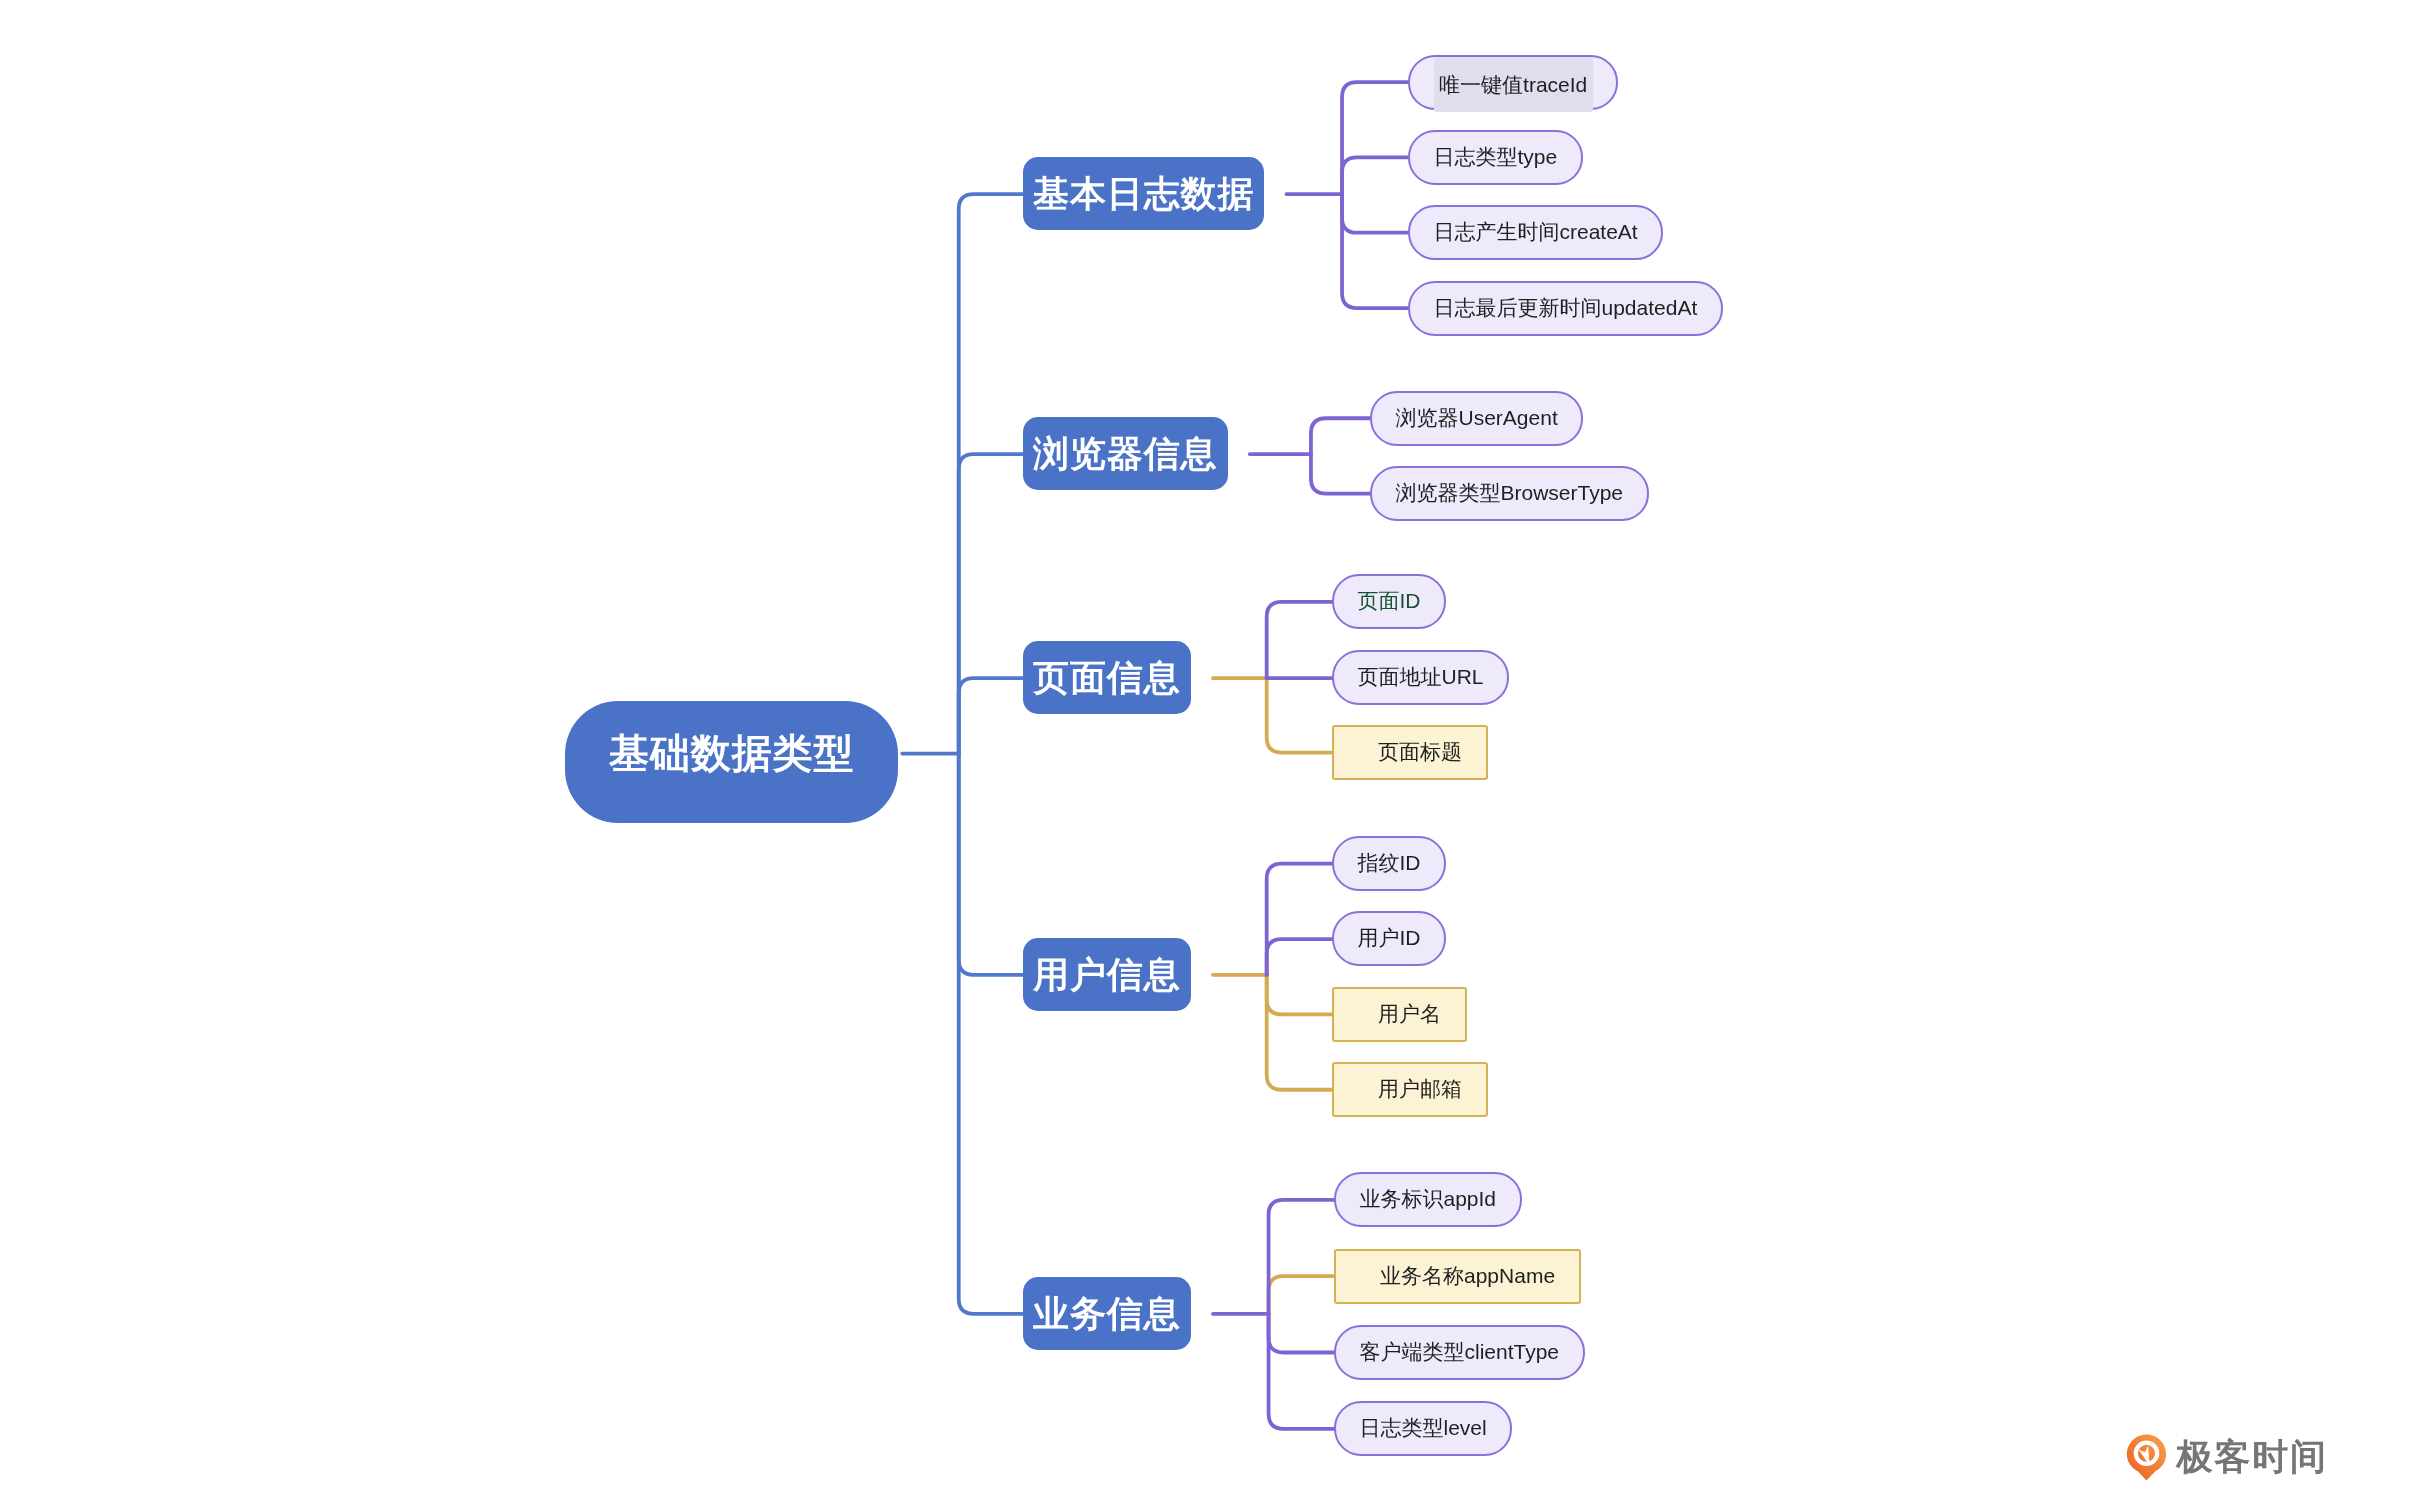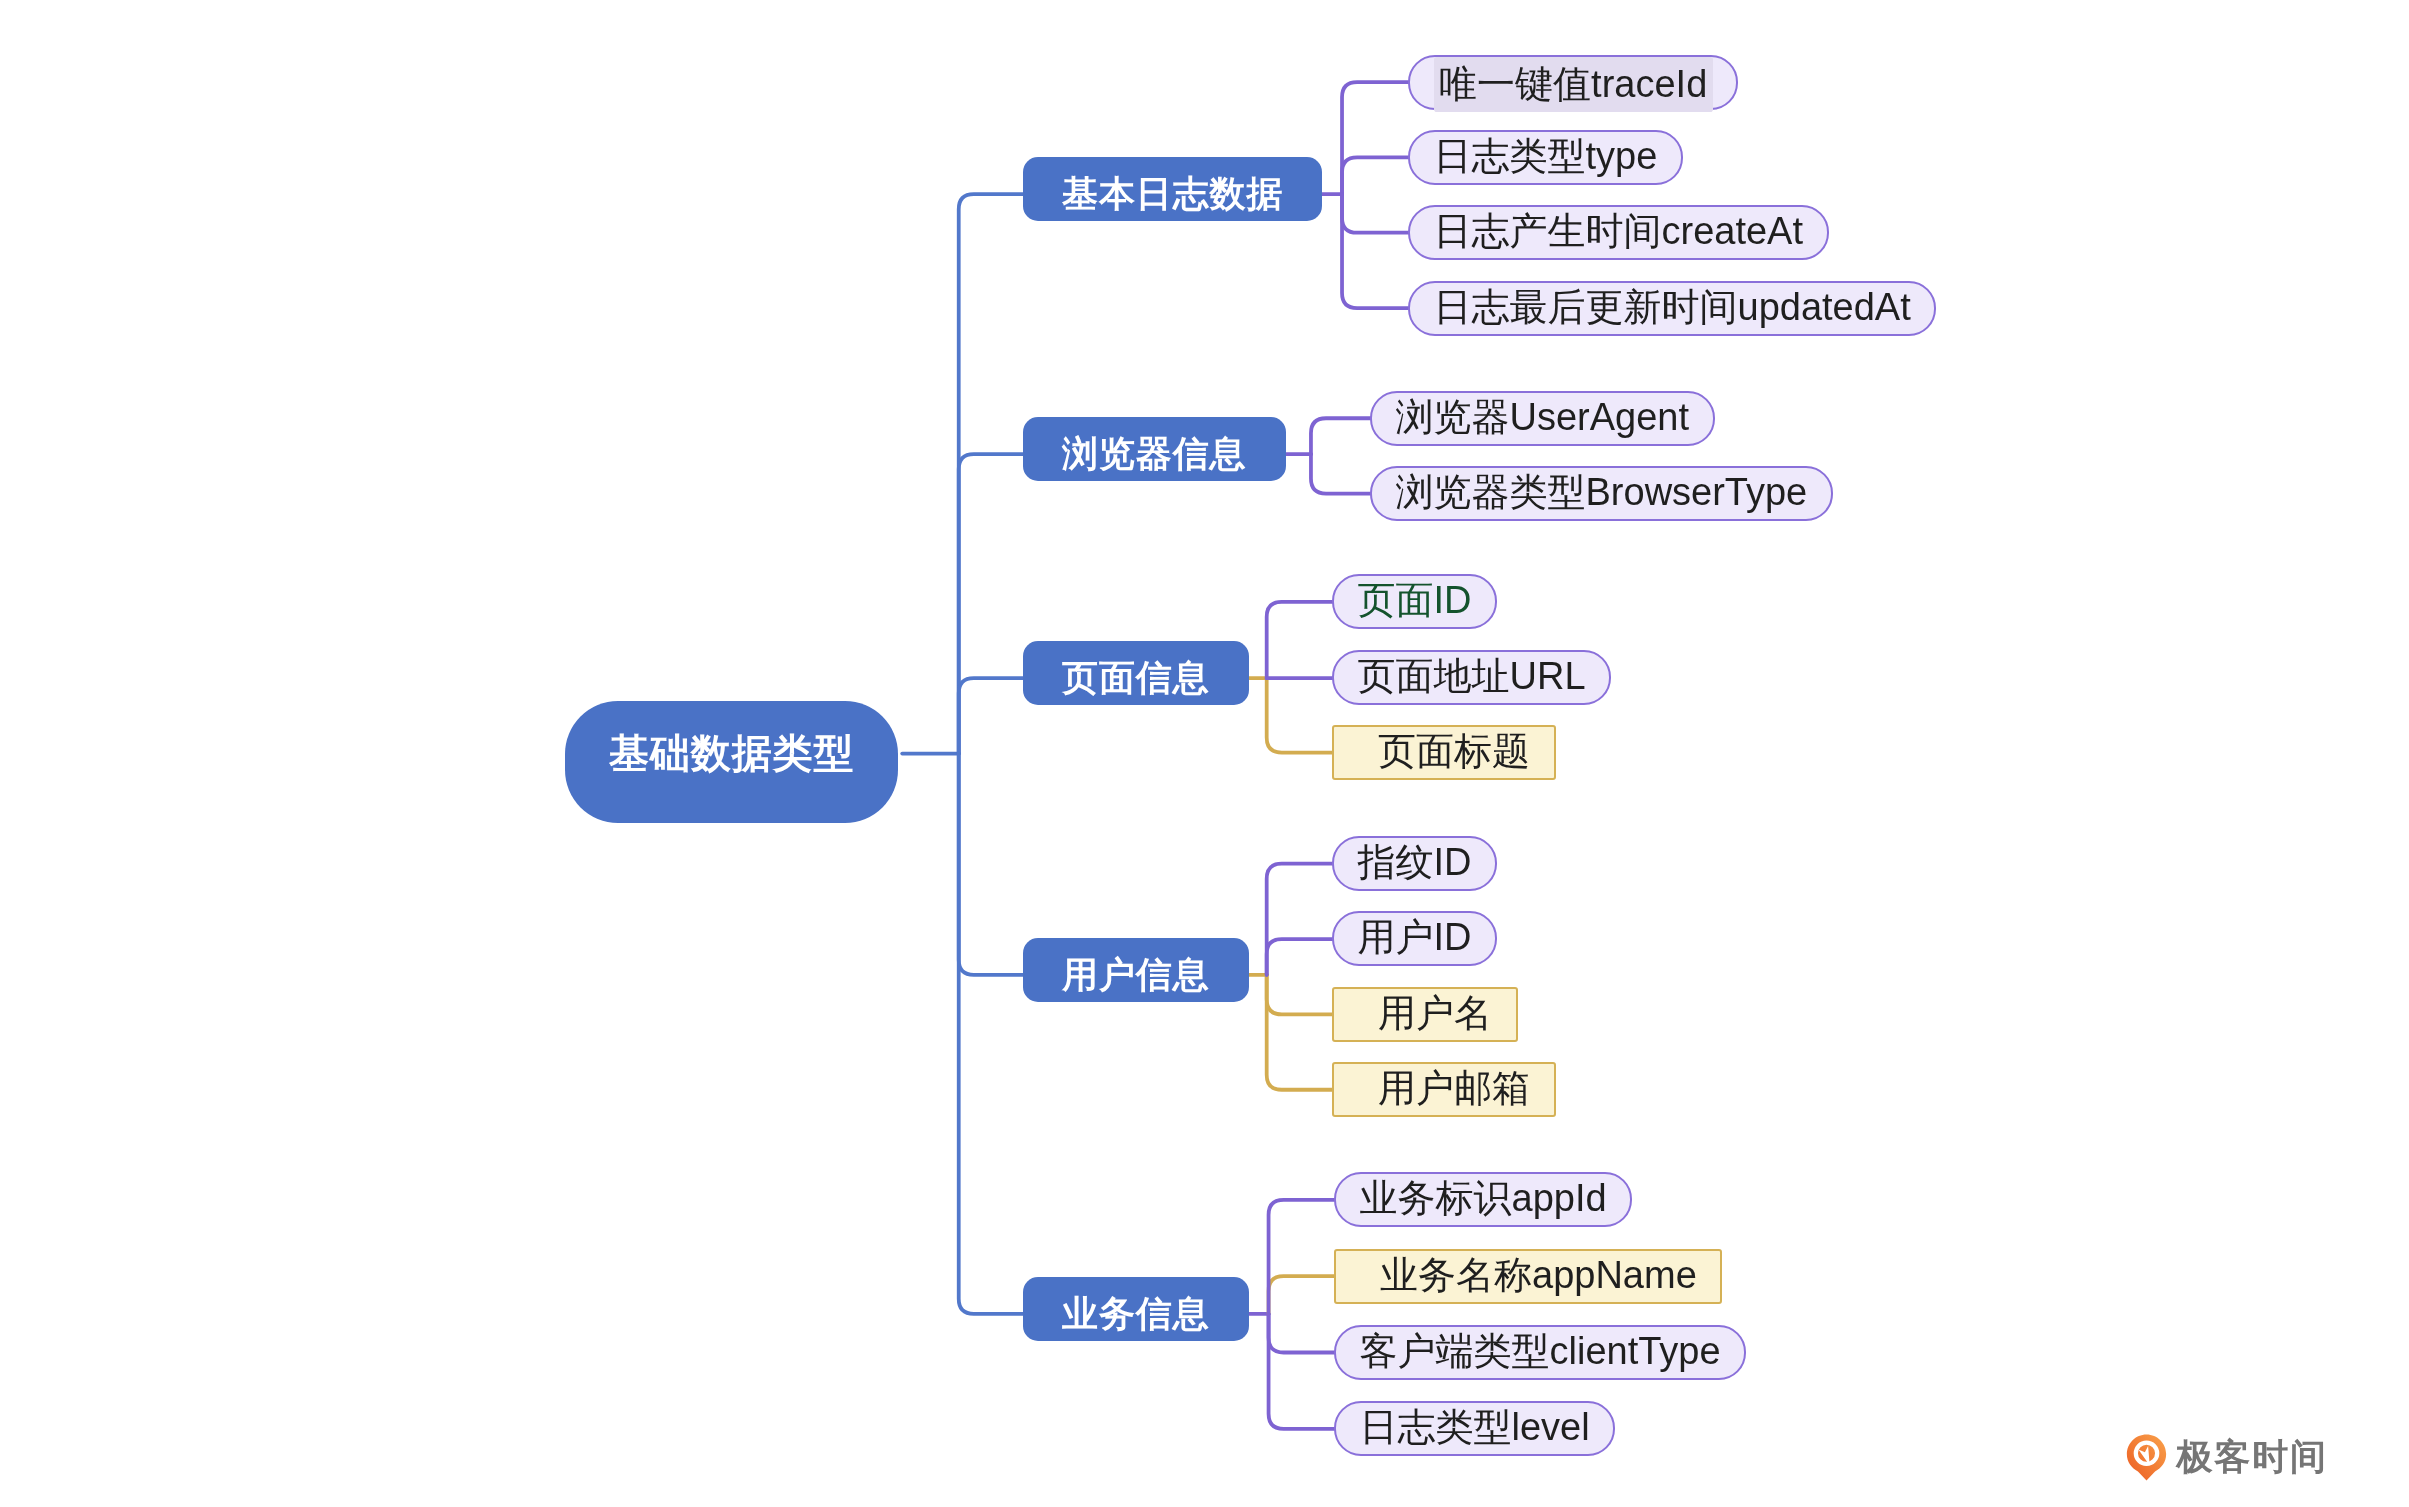--- a/index.html
+++ b/index.html
@@ -35,32 +35,32 @@
   .root {
     height: 122px;
     line-height: 105px;
     border-radius: 53px;
     padding: 0 44px;
     font-size: 40px;
     font-weight: bold;
     letter-spacing: 0.9px;
   }
   .branch {
-    height: 64px;
+    height: 73px;
     line-height: 73px;
     border-radius: 15px;
-    padding: 0 39px;
+    padding: 0 10px;
     font-size: 36px;
     font-weight: bold;
     letter-spacing: 0.9px;
   }
   .child {
     height: 55px;
     line-height: 49px;
-    font-size: 38px;
+    font-size: 21px;
     padding: 0 23.5px;
     border: 2.8px solid;
   }
   .child.purple { border-radius: 27px; }
   .child.gold   { border-radius: 3px; padding-left: 44px; }
   .child.hl .lbl {
     padding: 2.8px 5.6px;
     border-radius: 2.8px;
   }
   #logo {

